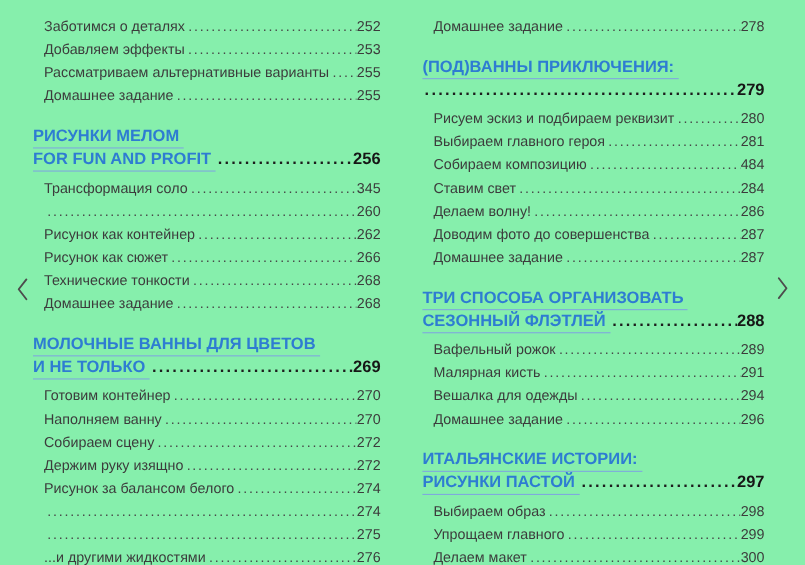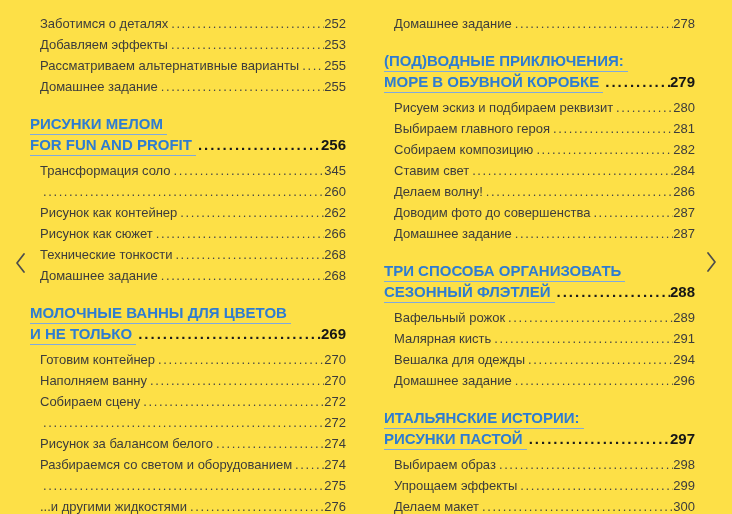--- a/index.html
+++ b/index.html
@@ -1,21 +1,21 @@
 <!DOCTYPE html>
 <html><head>
 <meta charset="utf-8">
 <style>
   * { margin:0; padding:0; box-sizing:border-box; }
   html, body { width:732px; height:514px; overflow:hidden; }
   body {
     background:#ffffff;
     font-family:"Liberation Sans","DejaVu Sans",sans-serif;
   }
-  .page { position:relative; width:732px; height:514px; background:#fde047; }
+  .page { position:relative; width:732px; height:514px; background:#86efac; }
 
   .col { position:absolute; top:13px; }
   .col-left  { left:30px;  width:316px; }
   .col-right { left:384px; width:311px; }
 
   
   .toc-entry {
     display:flex; align-items:baseline;
     height:21px; line-height:21px;
     padding-left:10px;
@@ -152,30 +152,30 @@
           <span class="entry-title">Наполняем ванну</span>
           <span class="leader">............................................................................................................................................</span>
           <span class="page-num">270</span>
         </div>
         <div class="toc-entry">
           <span class="entry-title">Собираем сцену</span>
           <span class="leader">............................................................................................................................................</span>
           <span class="page-num">272</span>
         </div>
         <div class="toc-entry">
+          <span class="entry-title">Держим руку изящно</span>
           <span class="leader">............................................................................................................................................</span>
           <span class="page-num">272</span>
         </div>
         <div class="toc-entry">
           <span class="entry-title">Рисунок за балансом белого</span>
           <span class="leader">............................................................................................................................................</span>
           <span class="page-num">274</span>
         </div>
         <div class="toc-entry">
-          <span class="entry-title">Разбираемся со светом и оборудованием</span>
           <span class="leader">............................................................................................................................................</span>
           <span class="page-num">274</span>
         </div>
         <div class="toc-entry">
           <span class="leader">............................................................................................................................................</span>
           <span class="page-num">275</span>
         </div>
         <div class="toc-entry">
           <span class="entry-title">...и другими жидкостями</span>
           <span class="leader">............................................................................................................................................</span>
@@ -186,43 +186,42 @@
   <div class="col col-right">
       <div class="entry-group">
         <div class="toc-entry">
           <span class="entry-title">Домашнее задание</span>
           <span class="leader">............................................................................................................................................</span>
           <span class="page-num">278</span>
         </div>
       </div>
       <div class="toc-section">
         <div class="s-line">
-          <span class="s-link">(ПОД)ВОДНЫЕ ПРИКЛЮЧЕНИЯ:</span>
-        </div>
-        <div class="s-line">
-          <span class="s-link">МОРЕ В ОБУВНОЙ КОРОБКЕ</span>
+          <span class="s-link">(ПОД)ВАННЫ ПРИКЛЮЧЕНИЯ:</span>
+        </div>
+        <div class="s-line">
           <span class="s-leader">............................................................................................................................................</span>
           <span class="s-page">279</span>
         </div>
       </div>
       <div class="entry-group">
         <div class="toc-entry">
           <span class="entry-title">Рисуем эскиз и подбираем реквизит</span>
           <span class="leader">............................................................................................................................................</span>
           <span class="page-num">280</span>
         </div>
         <div class="toc-entry">
           <span class="entry-title">Выбираем главного героя</span>
           <span class="leader">............................................................................................................................................</span>
           <span class="page-num">281</span>
         </div>
         <div class="toc-entry">
           <span class="entry-title">Собираем композицию</span>
           <span class="leader">............................................................................................................................................</span>
-          <span class="page-num">282</span>
+          <span class="page-num">484</span>
         </div>
         <div class="toc-entry">
           <span class="entry-title">Ставим свет</span>
           <span class="leader">............................................................................................................................................</span>
           <span class="page-num">284</span>
         </div>
         <div class="toc-entry">
           <span class="entry-title">Делаем волну!</span>
           <span class="leader">............................................................................................................................................</span>
           <span class="page-num">286</span>
@@ -280,21 +279,21 @@
           <span class="s-page">297</span>
         </div>
       </div>
       <div class="entry-group">
         <div class="toc-entry">
           <span class="entry-title">Выбираем образ</span>
           <span class="leader">............................................................................................................................................</span>
           <span class="page-num">298</span>
         </div>
         <div class="toc-entry">
-          <span class="entry-title">Упрощаем эффекты</span>
+          <span class="entry-title">Упрощаем главного</span>
           <span class="leader">............................................................................................................................................</span>
           <span class="page-num">299</span>
         </div>
         <div class="toc-entry">
           <span class="entry-title">Делаем макет</span>
           <span class="leader">............................................................................................................................................</span>
           <span class="page-num">300</span>
         </div>
       </div>
     </div>

